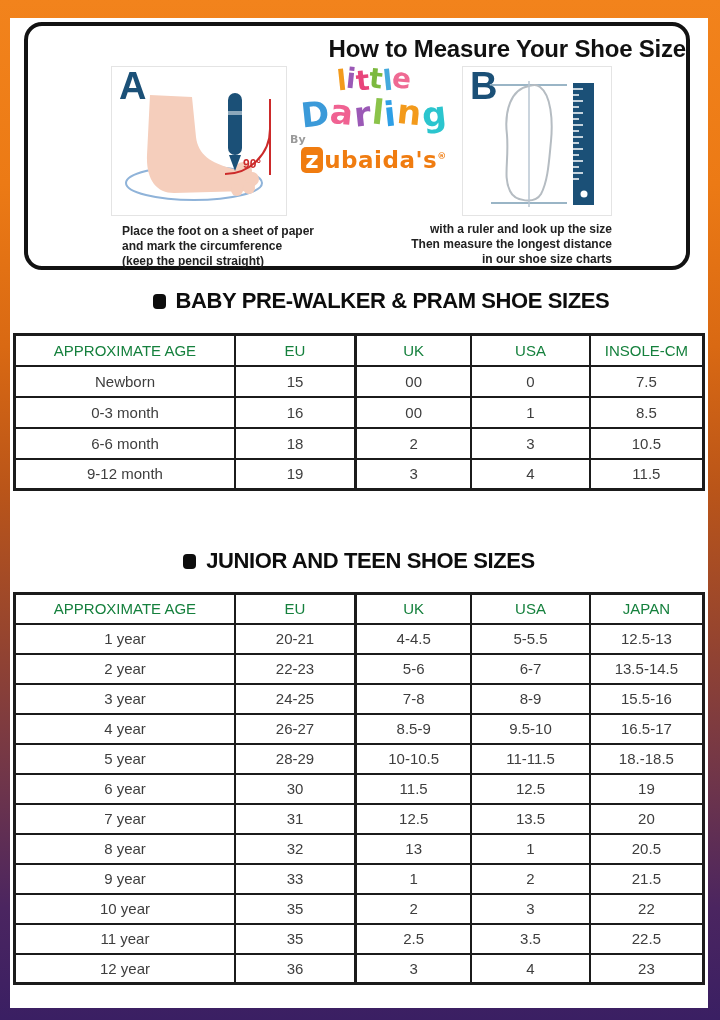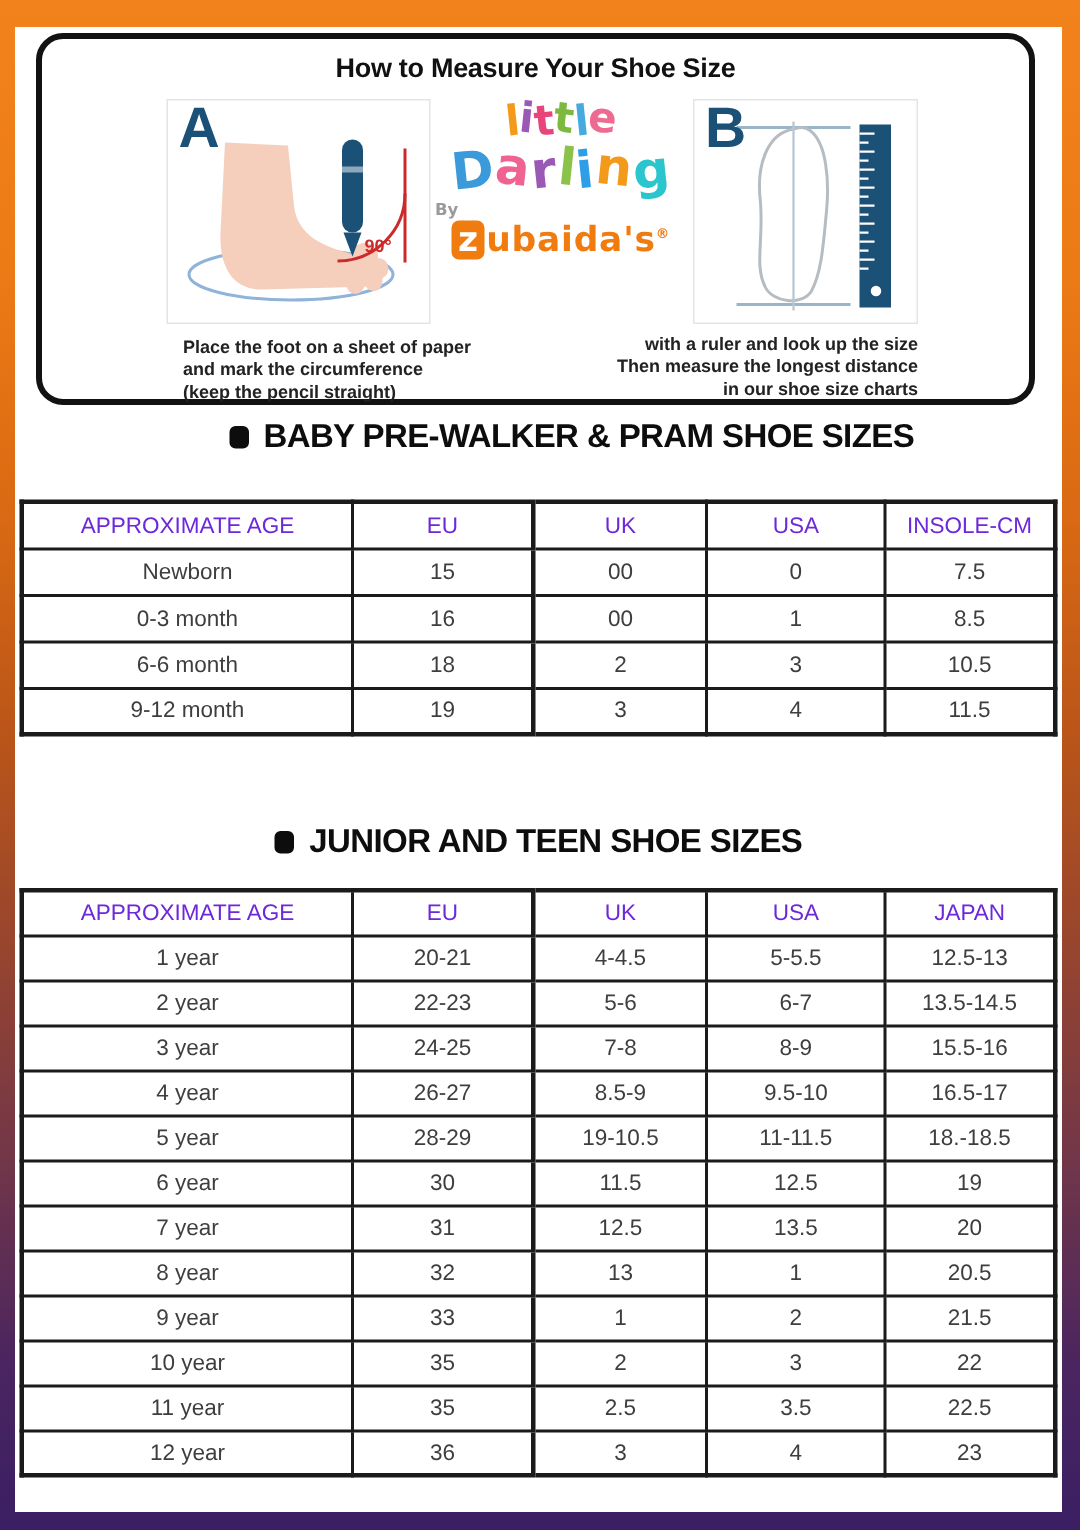--- a/index.html
+++ b/index.html
@@ -11,21 +11,21 @@
   }
   .card {
     position:absolute; left:10px; top:18px; width:698px; height:990px;
     background:#ffffff;
   }
   
   .measure-box {
     position:absolute; left:14px; top:4px; width:666px; height:248px;
     border:4px solid #121212; border-radius:18px; background:#fff;
   }
-  .mtitle { text-align:center; margin-top:9px; font-size:18px; font-weight:800; color:#111; letter-spacing:-0.2px; }
+  .mtitle { text-align:right; margin-top:9px; font-size:24px; font-weight:800; color:#111; letter-spacing:-0.2px; }
   .panel { position:absolute; top:40px; background:#fff; border:1px solid #e4e4e4; }
   .panelA { left:83px; width:176px; height:150px; }
   .panelB { left:434px; width:150px; height:150px; }
   .step-letter { position:absolute; left:7px; top:-2px; font-size:38px; font-weight:800; color:#1B5077; font-family:"Liberation Sans",sans-serif; }
   .cap { position:absolute; font-size:12px; font-weight:700; color:#222; line-height:15px; }
   .capA { left:94px; top:198px; width:220px; text-align:left; }
   .capB { right:74px; top:196px; width:230px; text-align:right; }
   
   .logo { position:absolute; left:262px; top:40px; width:168px; text-align:center; font-family:"DejaVu Sans",sans-serif; }
   .logo-word { display:block; font-weight:800; }
@@ -33,29 +33,29 @@
   .logo-darling { font-size:34px; line-height:36px; letter-spacing:1px; }
   .logo-letter { display:inline-block; }
   .logo-word .logo-letter:nth-child(odd)  { transform:rotate(-6deg); }
   .logo-word .logo-letter:nth-child(even) { transform:rotate(6deg) translateY(-2px); }
   .logo-by { text-align:left; padding-right:22px; font-size:11px; font-weight:700; color:#9a9a9a; margin-top:1px; }
   .brand { margin-top:1px; font-size:23px; font-weight:800; color:#F07C10; letter-spacing:0.5px; }
   .zbox { display:inline-block; background:#F07C10; color:#fff; border-radius:5px; padding:0 4px; margin-right:1px; }
   .rmark { font-size:9px; vertical-align:super; color:#F07C10; }
   
   .sec-title { position:absolute; left:0; width:100%; text-align:center; font-size:22px; font-weight:800; color:#0d0d0d; letter-spacing:-0.4px; }
-  .sec1 { top:260px;padding-left:44px; } .sec2 { top:530px; }
+  .sec1 { top:270px;padding-left:44px; } .sec2 { top:530px; }
   .bullet { display:inline-block; width:13px; height:15px; background:#0d0d0d; border-radius:4px; margin-right:10px; vertical-align:-1px; }
   
   table { position:absolute; left:3px; width:692px; border-collapse:collapse; table-layout:fixed; background:#fff; border:3px solid #1B1B1B; }
   .t1 { top:315px; } .t2 { top:574px; }
   th,td { border:2px solid #1B1B1B; text-align:center; vertical-align:middle; font-weight:400; color:#3e3e3e; font-size:15px; padding:0; }
   .t1 th,.t1 td { height:31px; }
   .t2 th,.t2 td { height:30px; }
-  th { color:#6d28d9; }
+  th { color:#15803d; }
   .thick { border-left-width:3px; }
   
   .angle-text { font:700 12px "Liberation Sans",sans-serif; fill:#CC2A2A; }
 </style>
 </head>
 <body>
 
 <div class="card">
 
   <div class="measure-box">
@@ -237,21 +237,21 @@
         <tr>
           <td>4 year</td>
           <td>26-27</td>
           <td class="thick">8.5-9</td>
           <td>9.5-10</td>
           <td>16.5-17</td>
         </tr>
         <tr>
           <td>5 year</td>
           <td>28-29</td>
-          <td class="thick">19-10.5</td>
+          <td class="thick">10-10.5</td>
           <td>11-11.5</td>
           <td>18.-18.5</td>
         </tr>
         <tr>
           <td>6 year</td>
           <td>30</td>
           <td class="thick">11.5</td>
           <td>12.5</td>
           <td>19</td>
         </tr>

